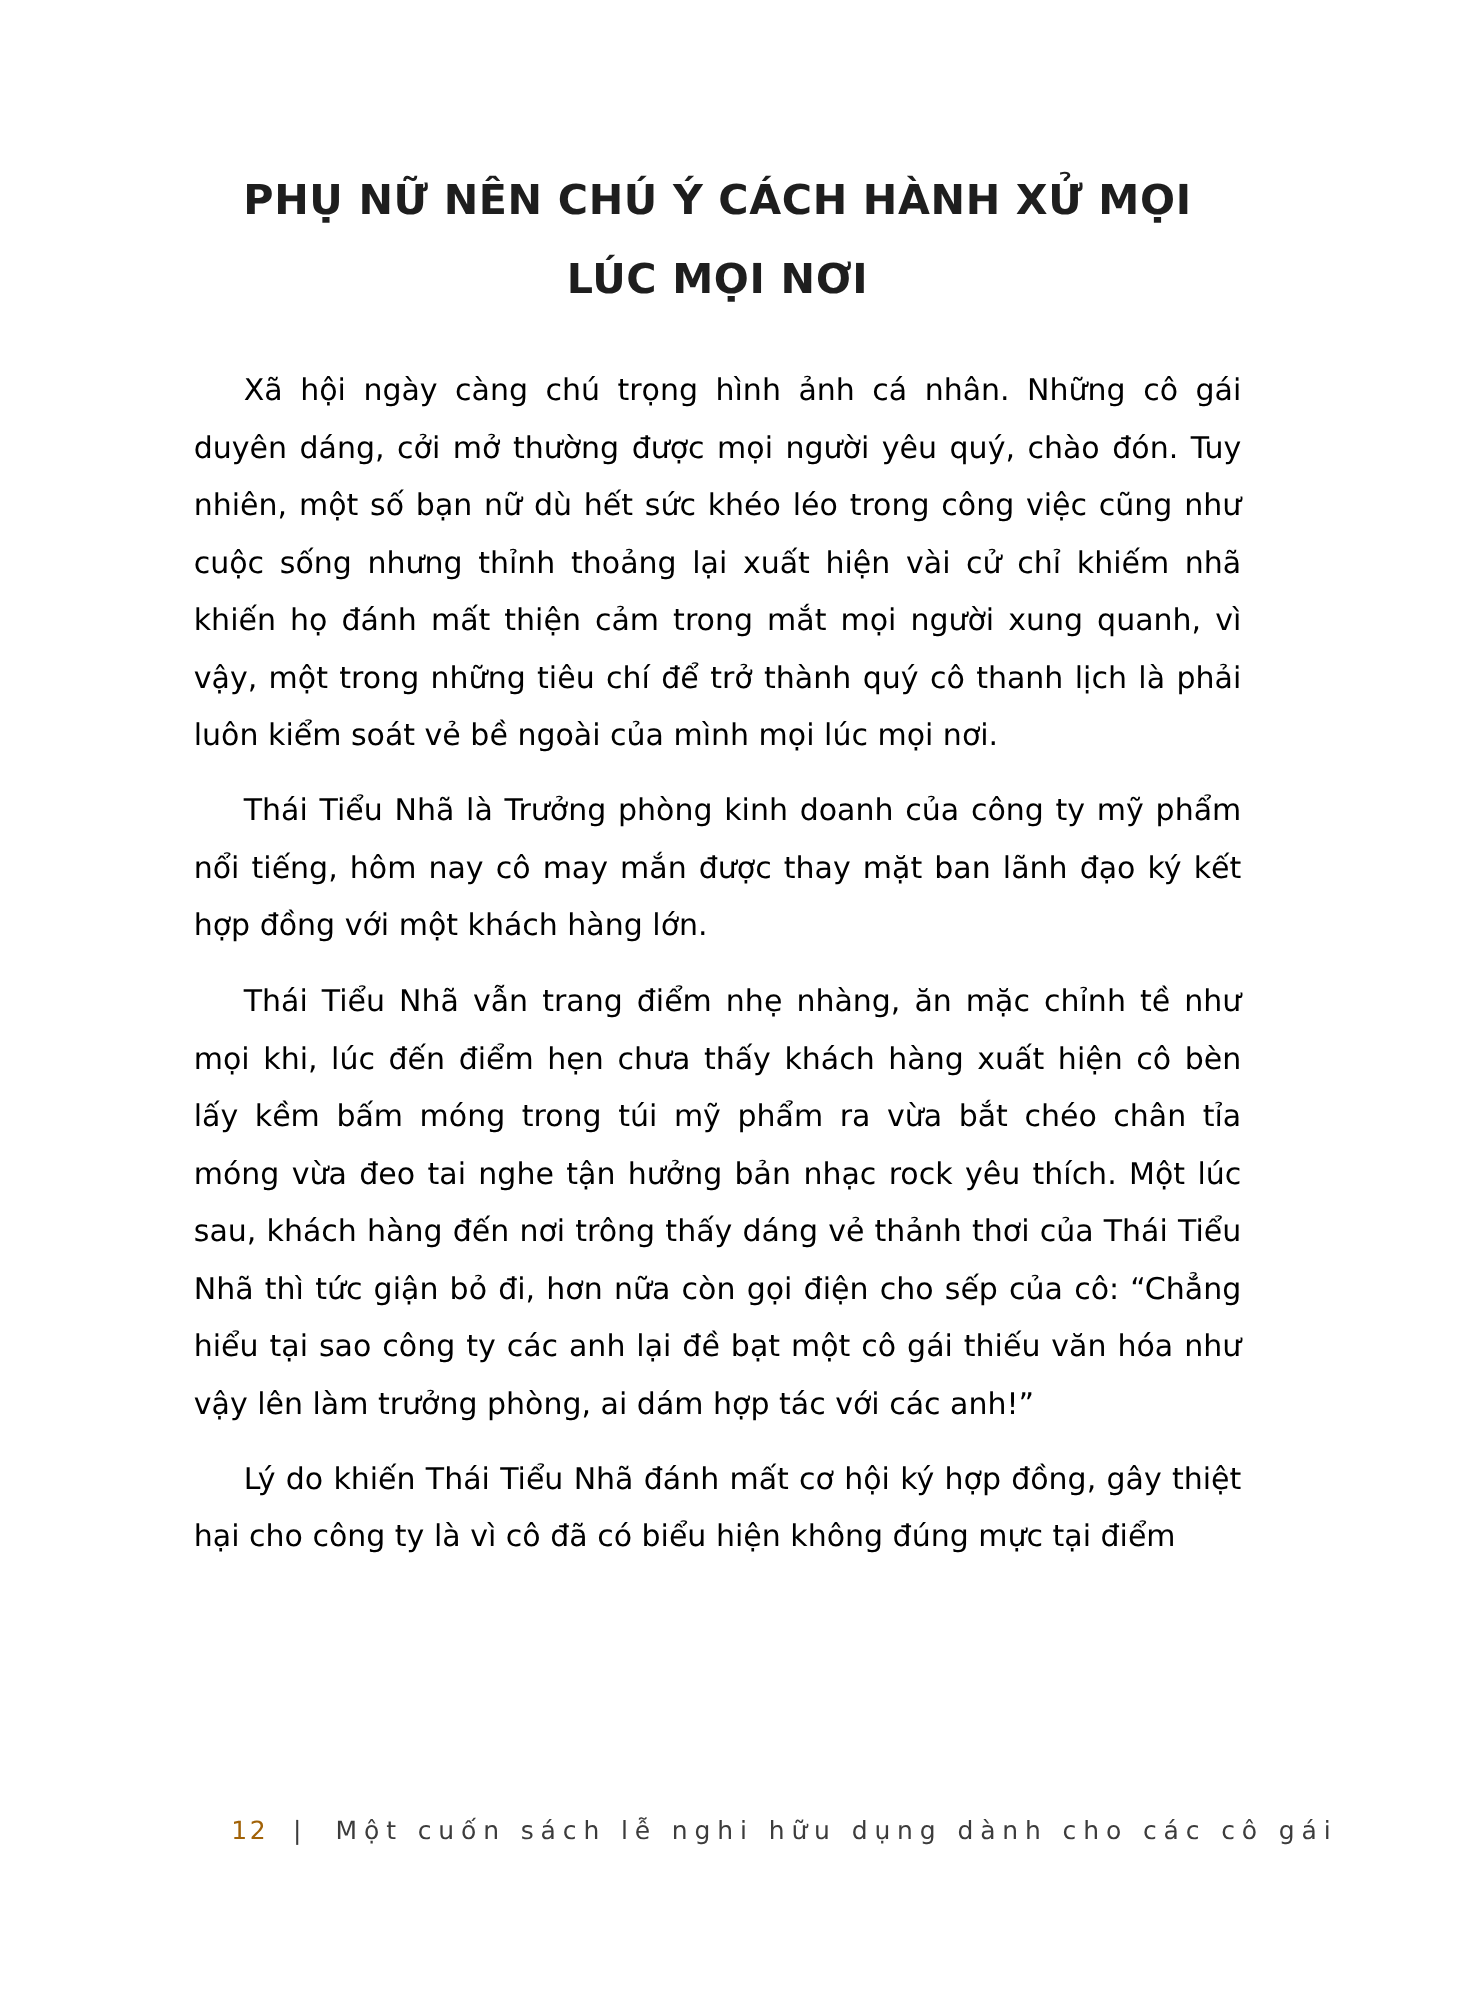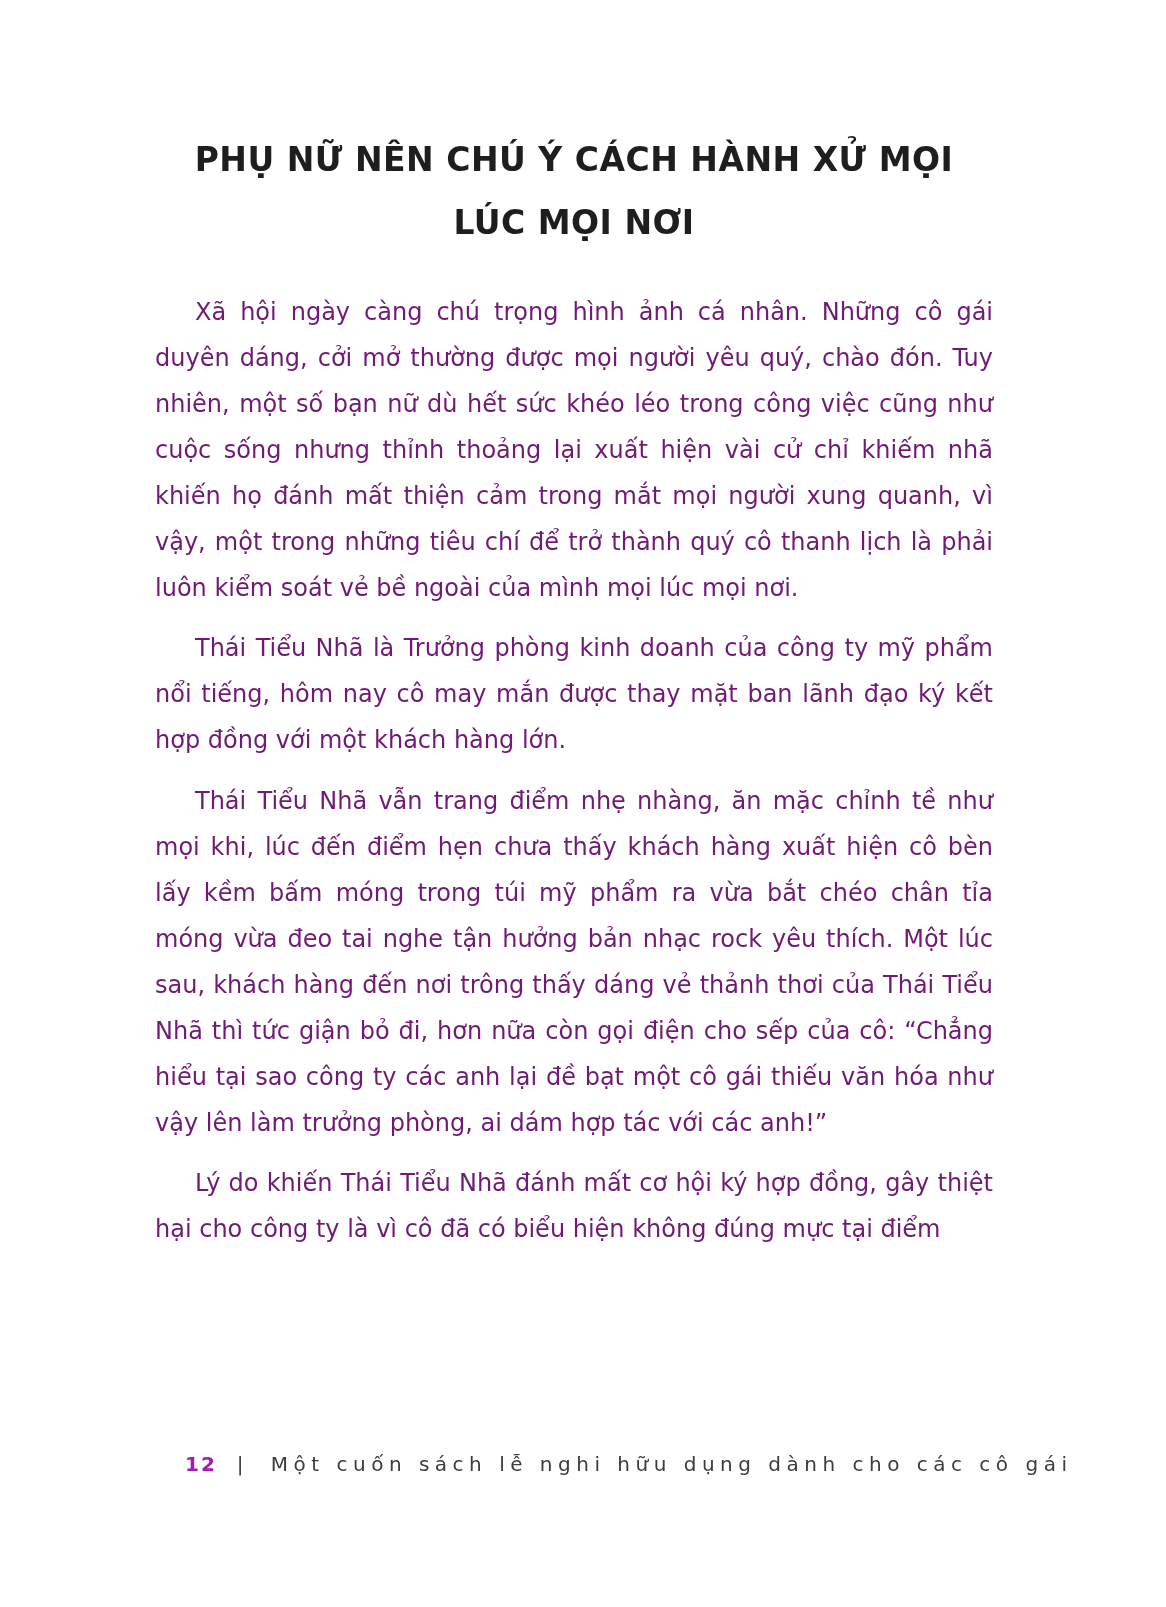--- a/index.html
+++ b/index.html
@@ -28,37 +28,37 @@
     font-weight: 700;
     line-height: 1.92;
     color: #1e1e1e;
     letter-spacing: 0.5px;
     text-align: center;
   }
   .body p {
     margin: 0 0 14px 0;
     font-size: 24px;
     line-height: 1.92;
-    color: #701a75;
+    color: #000000;
     text-align: justify;
     text-indent: 40px;
   }
   .footer {
     position: absolute;
     left: 185px;
     top: 1452px;
     width: 830px;
     font-size: 20px;
     letter-spacing: 5.5px;
     color: #3c3c3c;
     white-space: nowrap;
   }
   .footer .pnum {
-    font-weight: 700;
-    color: #a21caf;
+    font-weight: 400;
+    color: #a16207;
     letter-spacing: 2px;
     margin-right: 8px;
   }
   .footer .sep {
     margin: 0 10px 0 0;
     color: #3c3c3c;
   }
 </style>
 </head>
 <body>

